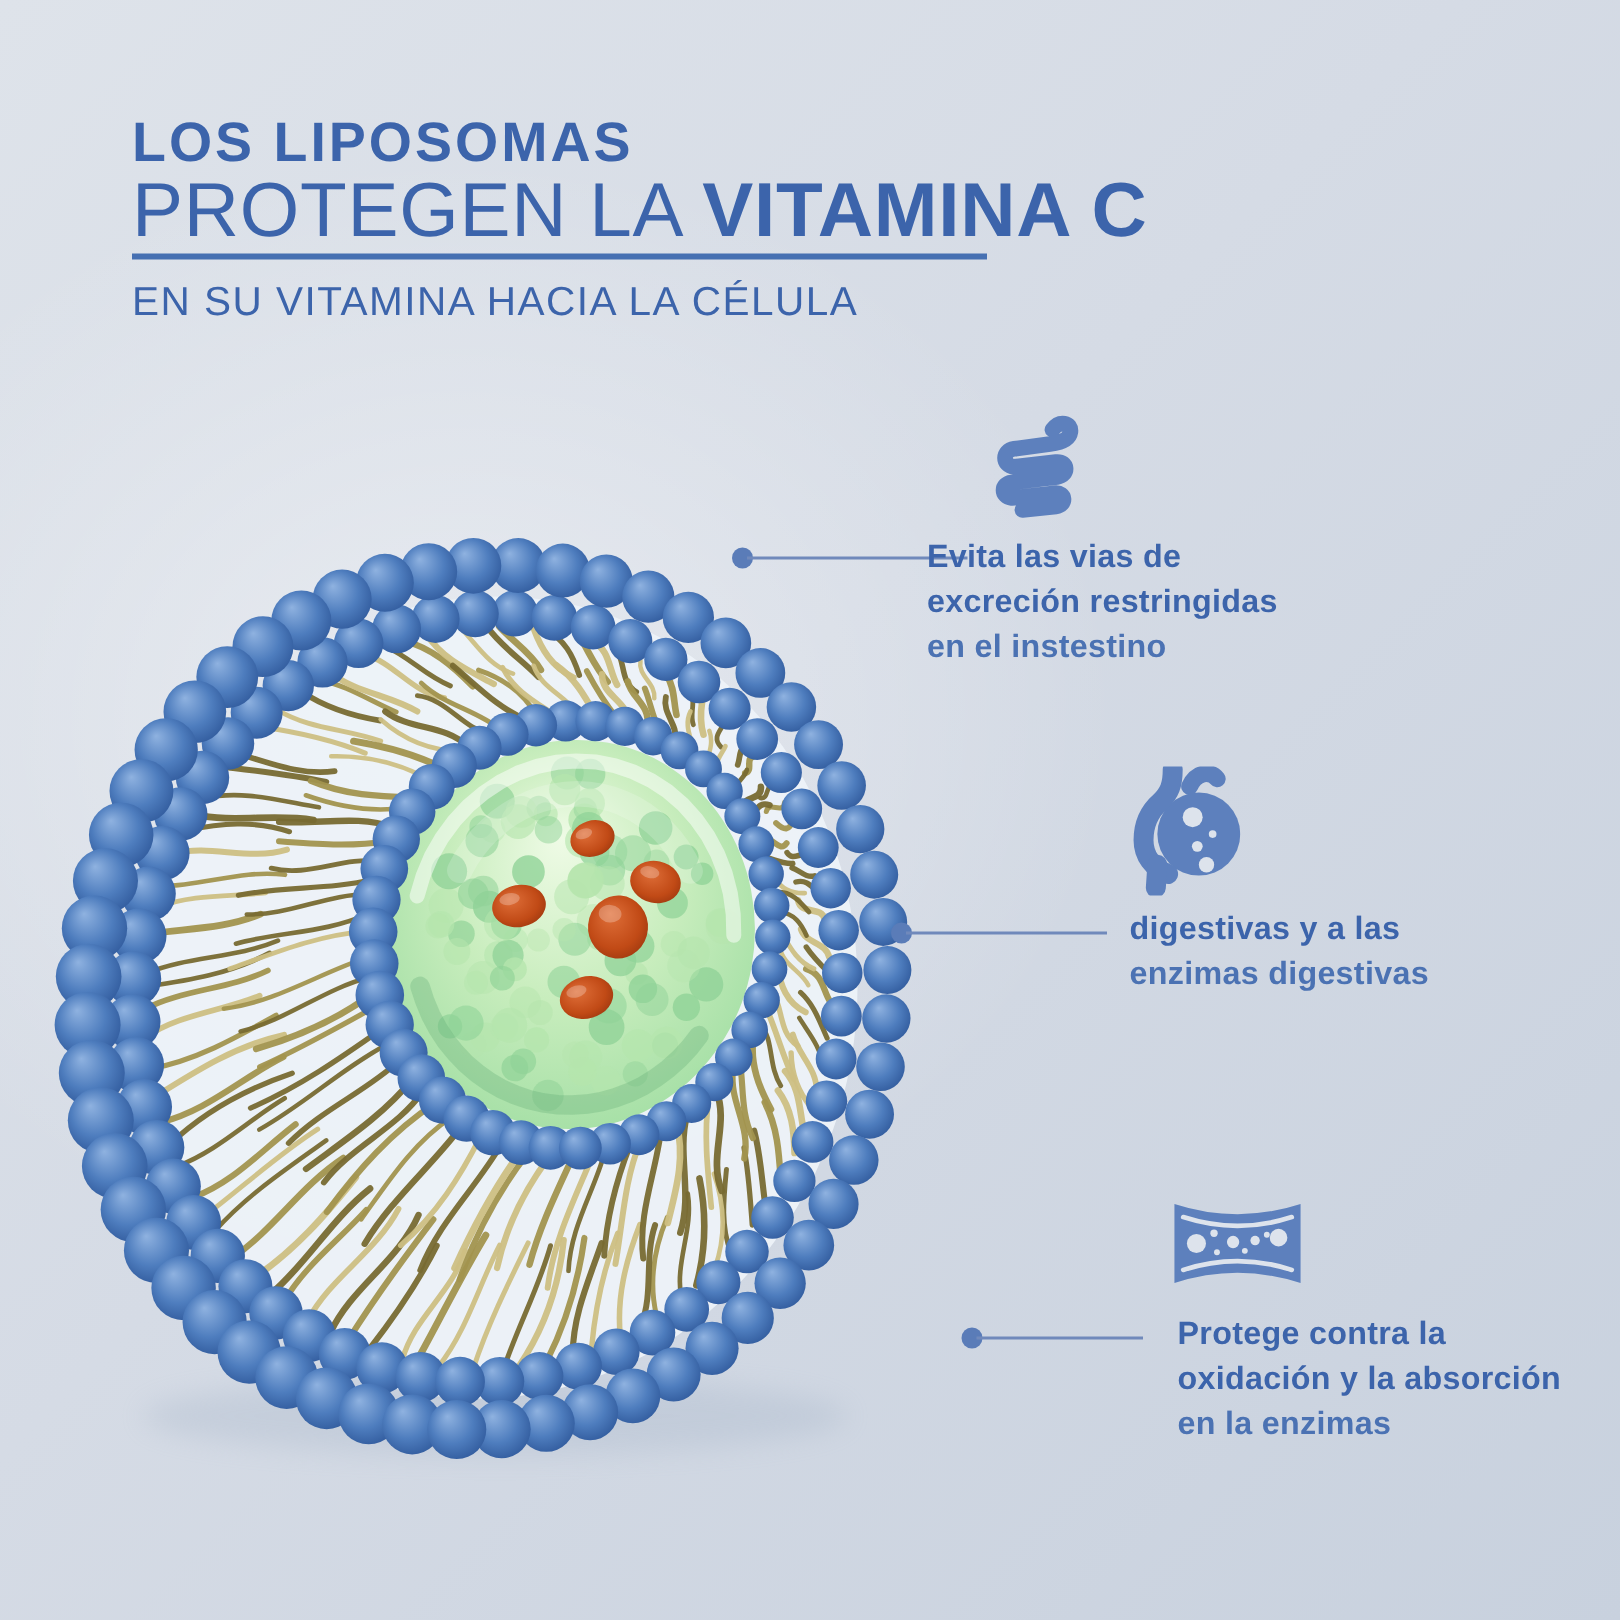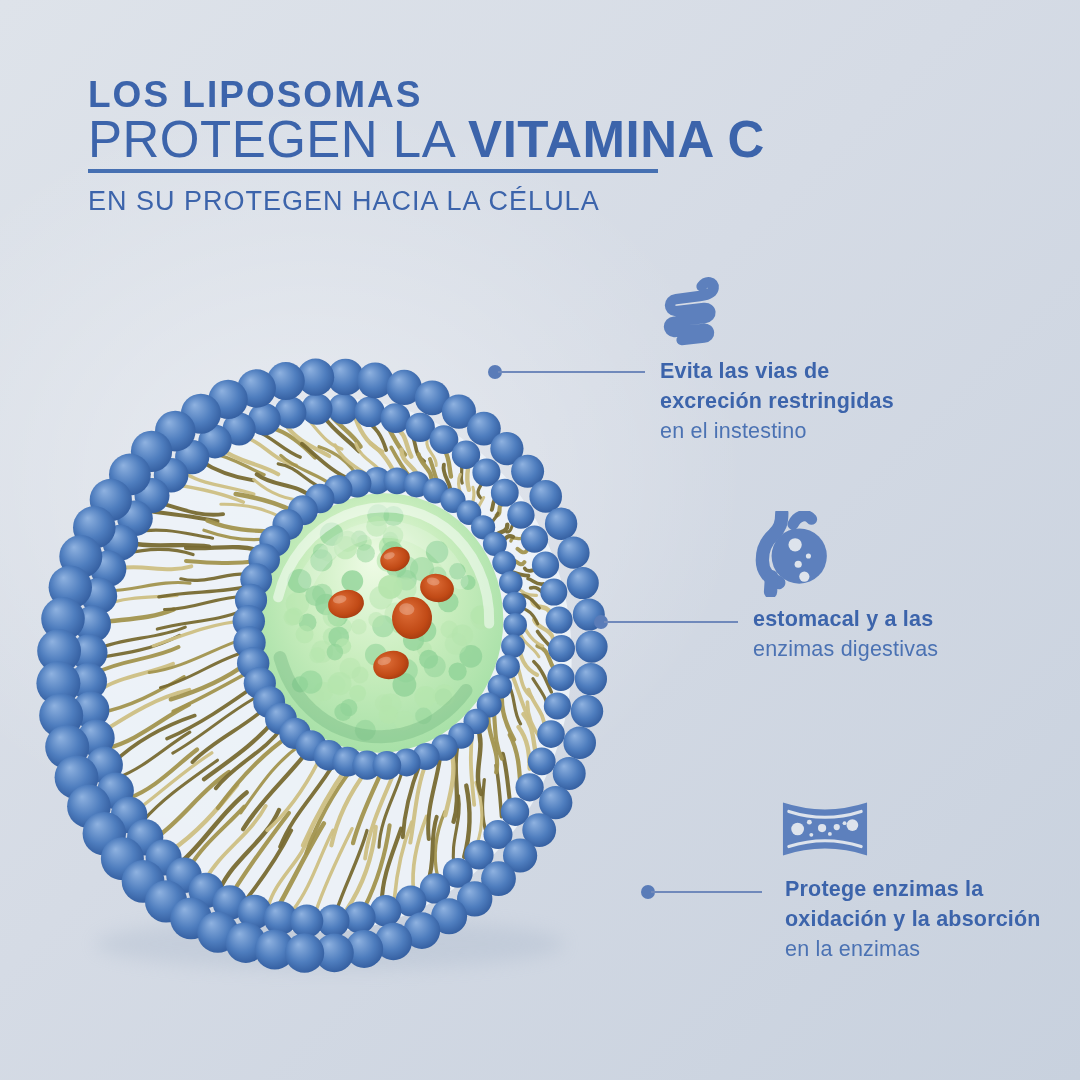--- a/index.html
+++ b/index.html
@@ -18,21 +18,21 @@
   .hdr{position:absolute;left:88px;top:74px;color:var(--accent,#3c64ab)}
   .hdr h1{margin:0;font-size:37px;line-height:42px;font-weight:700;letter-spacing:2px}
   .t2{font-size:51px;line-height:47px;letter-spacing:.5px;font-weight:400;white-space:nowrap}
   .t2 .boldpart{font-weight:700}
   .underline{width:570px;height:4px;background:var(--underline,#4670b2);margin-top:6px}
   .tagline{margin-top:13px;font-size:27px;letter-spacing:1px;white-space:nowrap}
   
   .cicon{position:absolute;color:var(--icon,#5d80bd)}
   .ctext{position:absolute;font-size:21.5px;line-height:30px;letter-spacing:.2px;white-space:nowrap}
   .ctext .b{font-weight:700;color:var(--accent,#3c64ab)}
-  .ctext .r{font-weight:400;color:var(--accent-soft,#4b72b3)}
+  .ctext .r{font-weight:700;color:var(--accent-soft,#4b72b3)}
   
   .connector{position:absolute;height:14px}
   .connector .dot{position:absolute;left:0;top:0;width:14px;height:14px;border-radius:50%;background:var(--c-dot,#5a7cb8)}
   .connector .cline{position:absolute;left:10px;right:0;top:6px;height:2px;background:var(--c-line,#7089bb)}
 </style>
 </head>
 <body>
 
 <div class="canvas">
 
@@ -494,72 +494,72 @@
         <circle cx="386.9" cy="765.4" r="14.3" fill="url(#sph)"></circle>
       </g>
     </svg>
 
   <header class="hdr">
     <h1>LOS LIPOSOMAS</h1>
     <div class="t2">
       <span>PROTEGEN LA </span><span class="boldpart">VITAMINA C</span>
     </div>
     <div class="underline"></div>
-    <div class="tagline">EN SU PROTEGEN HACIA LA CÉLULA</div>
+    <div class="tagline">EN SU VITAMINA HACIA LA CÉLULA</div>
   </header>
 
   <div class="connector" style="left:488px;top:365px;width:157px">
     <span class="dot"></span>
     <span class="cline"></span>
   </div>
   <div class="connector" style="left:594px;top:615px;width:144px">
     <span class="dot"></span>
     <span class="cline"></span>
   </div>
   <div class="connector" style="left:641px;top:885px;width:121px">
     <span class="dot"></span>
     <span class="cline"></span>
   </div>
 
   <svg class="cicon" style="left:656px;top:272px" width="72" height="80" viewBox="0 0 90 90">
     <path d="M57 13 C63 5 73 7 72 15 C71 22 63 24 55 25 L25 29 C15 30.5 15 43 25 44 L60 40 C70 39 71 51 61 52.5 L23 57 C14 58 14 69 23 70 L59 66 C68 65 69 76 60 77 L32 80" fill="none" stroke="currentColor" stroke-width="13" stroke-linecap="round" stroke-linejoin="round"></path>
   </svg>
-  <div class="ctext" style="left:660px;top:356px">
+  <div class="ctext" style="left:618px;top:356px">
     <div class="b">Evita las vias de</div>
     <div class="b">excreción restringidas</div>
     <div class="r">en el instestino</div>
   </div>
 
   <svg class="cicon" style="left:753px;top:511px" width="74" height="86" viewBox="0 0 70 84">
     <circle cx="44" cy="44" r="27" fill="currentColor"></circle>
     <path d="M27 2 C27 12 25 17 19 23 C11 30 8 39 8 48 C8 58 14 66 24 70" fill="none" stroke="currentColor" stroke-width="13" stroke-linecap="round"></path>
     <path d="M38 13 C42 4 51 2 56 8" fill="none" stroke="currentColor" stroke-width="11" stroke-linecap="round"></path>
     <path d="M17 64 L16 79" fill="none" stroke="currentColor" stroke-width="13" stroke-linecap="round"></path>
     <circle cx="40" cy="33" r="6.5" fill="#dde3ec"></circle>
     <circle cx="53" cy="44" r="2.5" fill="#dde3ec"></circle>
     <circle cx="43" cy="52" r="3.5" fill="#dde3ec"></circle>
     <circle cx="49" cy="64" r="5" fill="#dde3ec"></circle>
   </svg>
   <div class="ctext" style="left:753px;top:604px">
-    <div class="b">estomacal y a las</div>
+    <div class="b">digestivas y a las</div>
     <div class="r">enzimas digestivas</div>
   </div>
 
   <svg class="cicon" style="left:781px;top:797px" width="88" height="64" viewBox="0 0 90 64">
     <path d="M2 5 Q45 19 88 5 L88 59 Q45 45 2 59 Z" fill="currentColor"></path>
     <path d="M8 14 Q45 26 82 14" fill="none" stroke="#dde3ec" stroke-width="3.2" stroke-linecap="round"></path>
     <path d="M8 50 Q45 38 82 50" fill="none" stroke="#dde3ec" stroke-width="3.2" stroke-linecap="round"></path>
     <circle cx="17" cy="32" r="6.5" fill="#dde3ec"></circle>
     <circle cx="29" cy="25" r="2.5" fill="#dde3ec"></circle>
     <circle cx="31" cy="38" r="2" fill="#dde3ec"></circle>
     <circle cx="42" cy="31" r="4.2" fill="#dde3ec"></circle>
     <circle cx="50" cy="37" r="2" fill="#dde3ec"></circle>
     <circle cx="57" cy="30" r="3.2" fill="#dde3ec"></circle>
     <circle cx="65" cy="26" r="2" fill="#dde3ec"></circle>
     <circle cx="73" cy="28" r="6" fill="#dde3ec"></circle>
   </svg>
   <div class="ctext" style="left:785px;top:874px">
-    <div class="b">Protege enzimas la</div>
+    <div class="b">Protege contra la</div>
     <div class="b">oxidación y la absorción</div>
     <div class="r">en la enzimas</div>
   </div>
 
 </div>
 
 </body></html>

